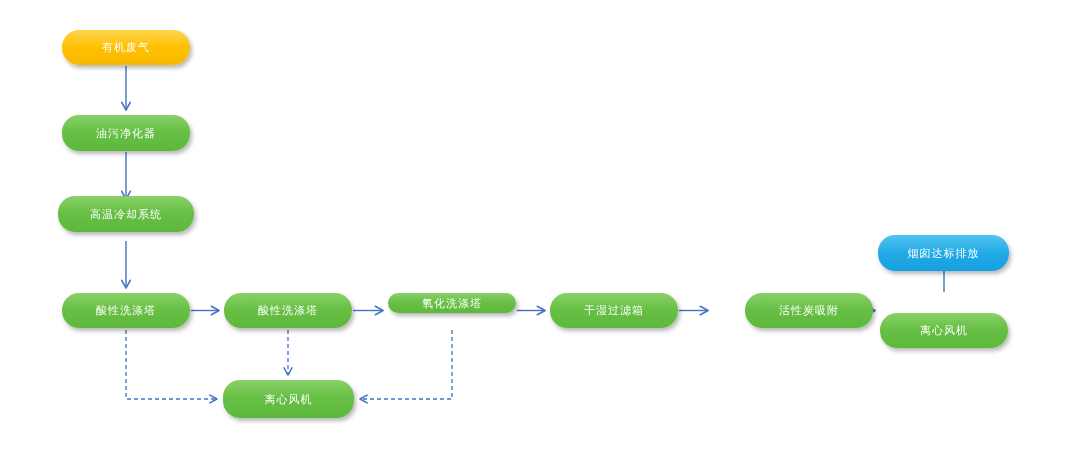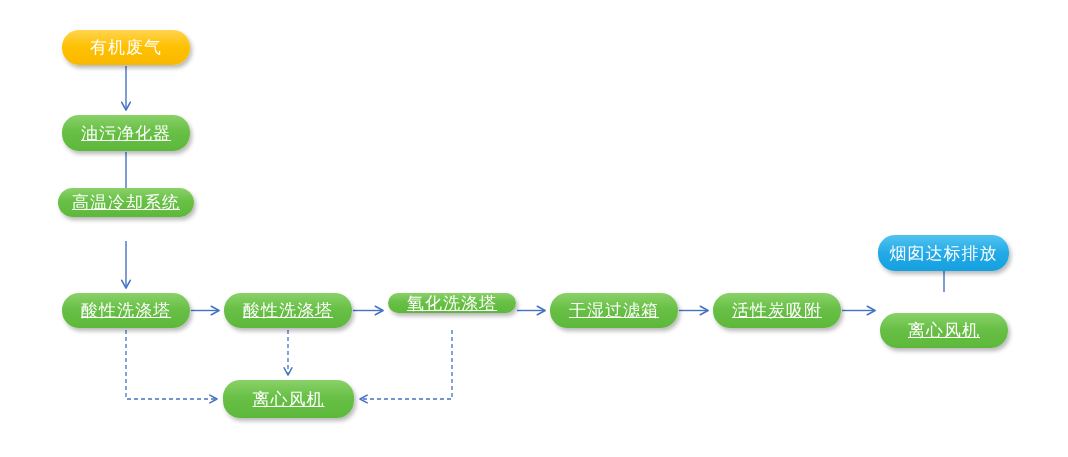--- a/index.html
+++ b/index.html
@@ -21,45 +21,44 @@
     top: 0;
     pointer-events: none;
   }
   .node {
     position: absolute;
     display: flex;
     align-items: center;
     justify-content: center;
     border-radius: 17px;
     color: #ffffff;
-    font-size: 17px;
+    font-size: 11px;
     letter-spacing: 1px;
     box-shadow: 2px 3px 4px rgba(0, 0, 0, 0.28);
     white-space: nowrap;
     box-sizing: border-box;
   }
   .node.green {
     background: linear-gradient(180deg, #8ad169 0%, #68c046 45%, #5cb83a 100%);
-    text-decoration: underline;
   }
   .node.orange {
     background: linear-gradient(180deg, #ffd44f 0%, #ffc000 50%, #f8b800 100%);
   }
   .node.blue {
     background: linear-gradient(180deg, #52c3f0 0%, #22aae6 50%, #16a0e0 100%);
   }
   
   .n0  { left: 62px;  top: 30px;  width: 128px; height: 35px; }
   .n1  { left: 62px;  top: 115px; width: 128px; height: 36px; }
-  .n2  { left: 58px;  top: 188px; width: 136px; height: 29px; }
+  .n2  { left: 58px;  top: 196px; width: 136px; height: 36px; }
   .n3  { left: 62px;  top: 293px; width: 128px; height: 35px; }
   .n4  { left: 224px; top: 293px; width: 128px; height: 35px; }
   .n5  { left: 388px; top: 293px; width: 128px; height: 20px; }
   .n6  { left: 550px; top: 293px; width: 128px; height: 35px; }
-  .n7  { left: 713px; top: 293px; width: 128px; height: 35px; }
+  .n7  { left: 745px; top: 293px; width: 128px; height: 35px; }
   .n8  { left: 880px; top: 293px; width: 128px; height: 35px; margin-top: 20px; }
   .n9  { left: 878px; top: 218px; width: 131px; height: 36px; margin-top: 17px; }
   .n10 { left: 223px; top: 380px; width: 131px; height: 38px; }
 </style>
 </head>
 <body>
 
 <div class="canvas">
 
   <svg class="edges" width="1068" height="457" viewBox="0 0 1068 457" xmlns="http://www.w3.org/2000/svg">

